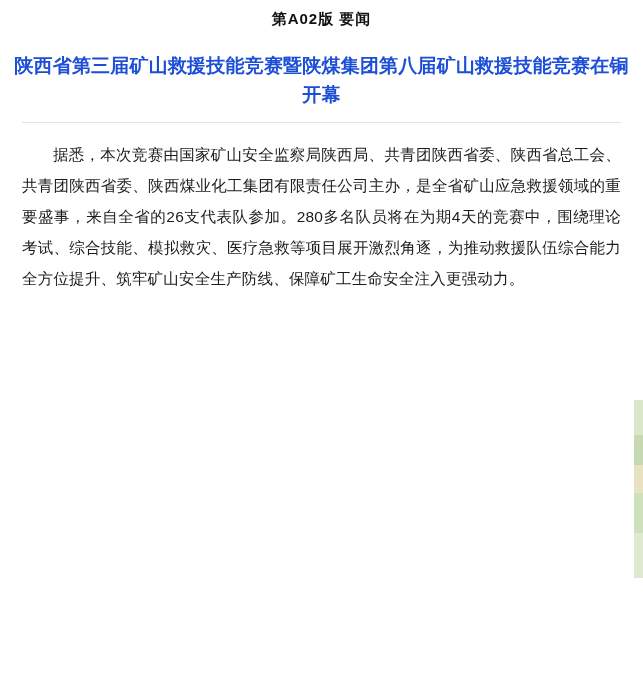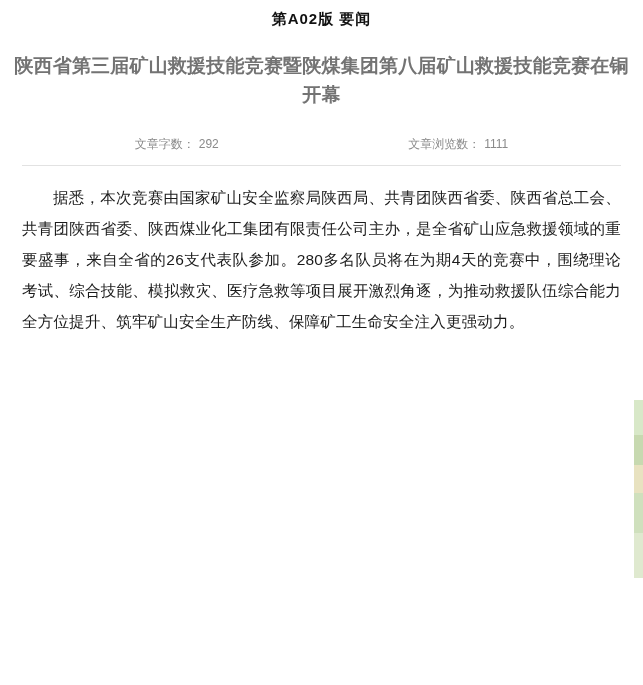--- a/index.html
+++ b/index.html
@@ -39,21 +39,21 @@
     font-weight: bold;
     color: #111111;
     padding-top: 10px;
     letter-spacing: 1px;
   }
   .headline {
     margin: 22px 14px 0 14px;
     text-align: center;
     font-size: 19px;
     font-weight: bold;
-    color: #737373;
+    color: #1d4ed8;
     line-height: 1.55;
     letter-spacing: 0.2px;
   }
   .meta-row {
     margin: 26px 0 0 0;
     display: flex;
     justify-content: space-around;
     align-items: center;
     color: #8a8a8a;
     font-size: 12px;
@@ -86,28 +86,20 @@
 </style>
 </head>
 <body>
 
 <div class="page">
 
   <div class="section-label">第A02版  要闻</div>
 
   <h1 class="headline">陕西省第三届矿山救援技能竞赛暨陕煤集团第八届矿山救援技能竞赛在铜开幕</h1>
 
-  <div class="meta-row">
-    <div class="meta-item">
-      <span>文章字数：</span><span class="meta-value">292</span>
-    </div>
-    <div class="meta-item">
-      <span>文章浏览数：</span><span class="meta-value">1111</span>
-    </div>
-  </div>
 
   <div class="divider"></div>
 
   <div class="article">
     <p>据悉，本次竞赛由国家矿山安全监察局陕西局、共青团陕西省委、陕西省总工会、共青团陕西省委、陕西煤业化工集团有限责任公司主办，是全省矿山应急救援领域的重要盛事，来自全省的26支代表队参加。280多名队员将在为期4天的竞赛中，围绕理论考试、综合技能、模拟救灾、医疗急救等项目展开激烈角逐，为推动救援队伍综合能力全方位提升、筑牢矿山安全生产防线、保障矿工生命安全注入更强动力。</p>
   </div>
 
   <div class="edge-strips">
       <span style="background: rgb(255, 255, 255); height: 400px;"></span>
       <span style="background: rgb(216, 232, 200); height: 35px;"></span>

